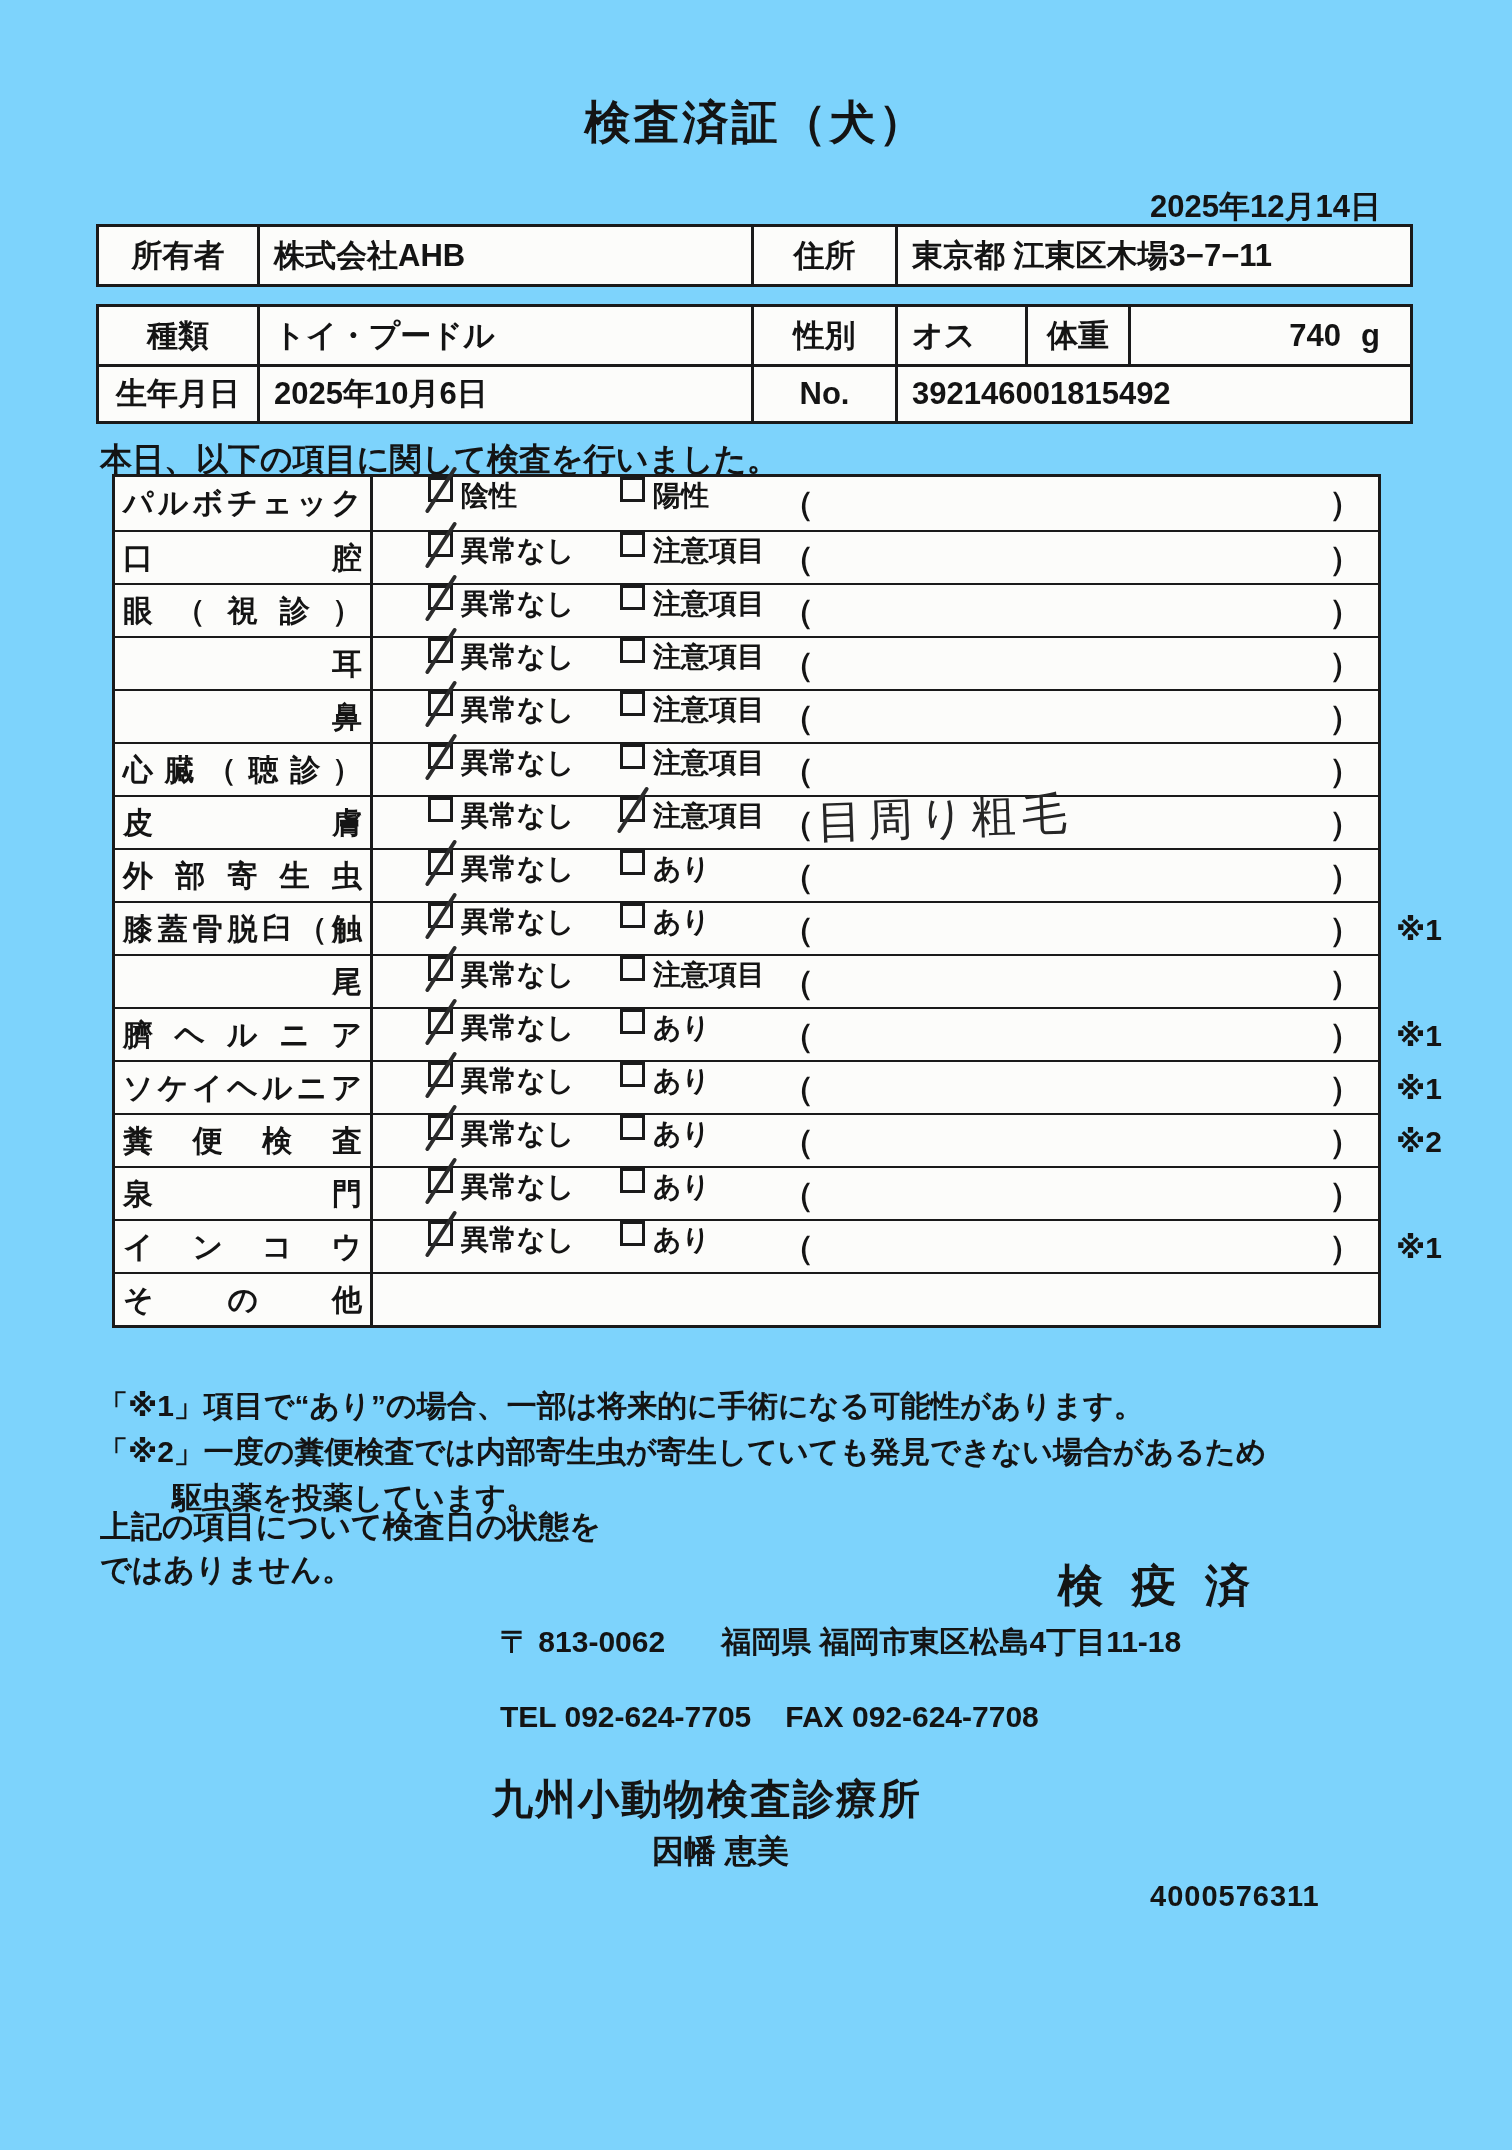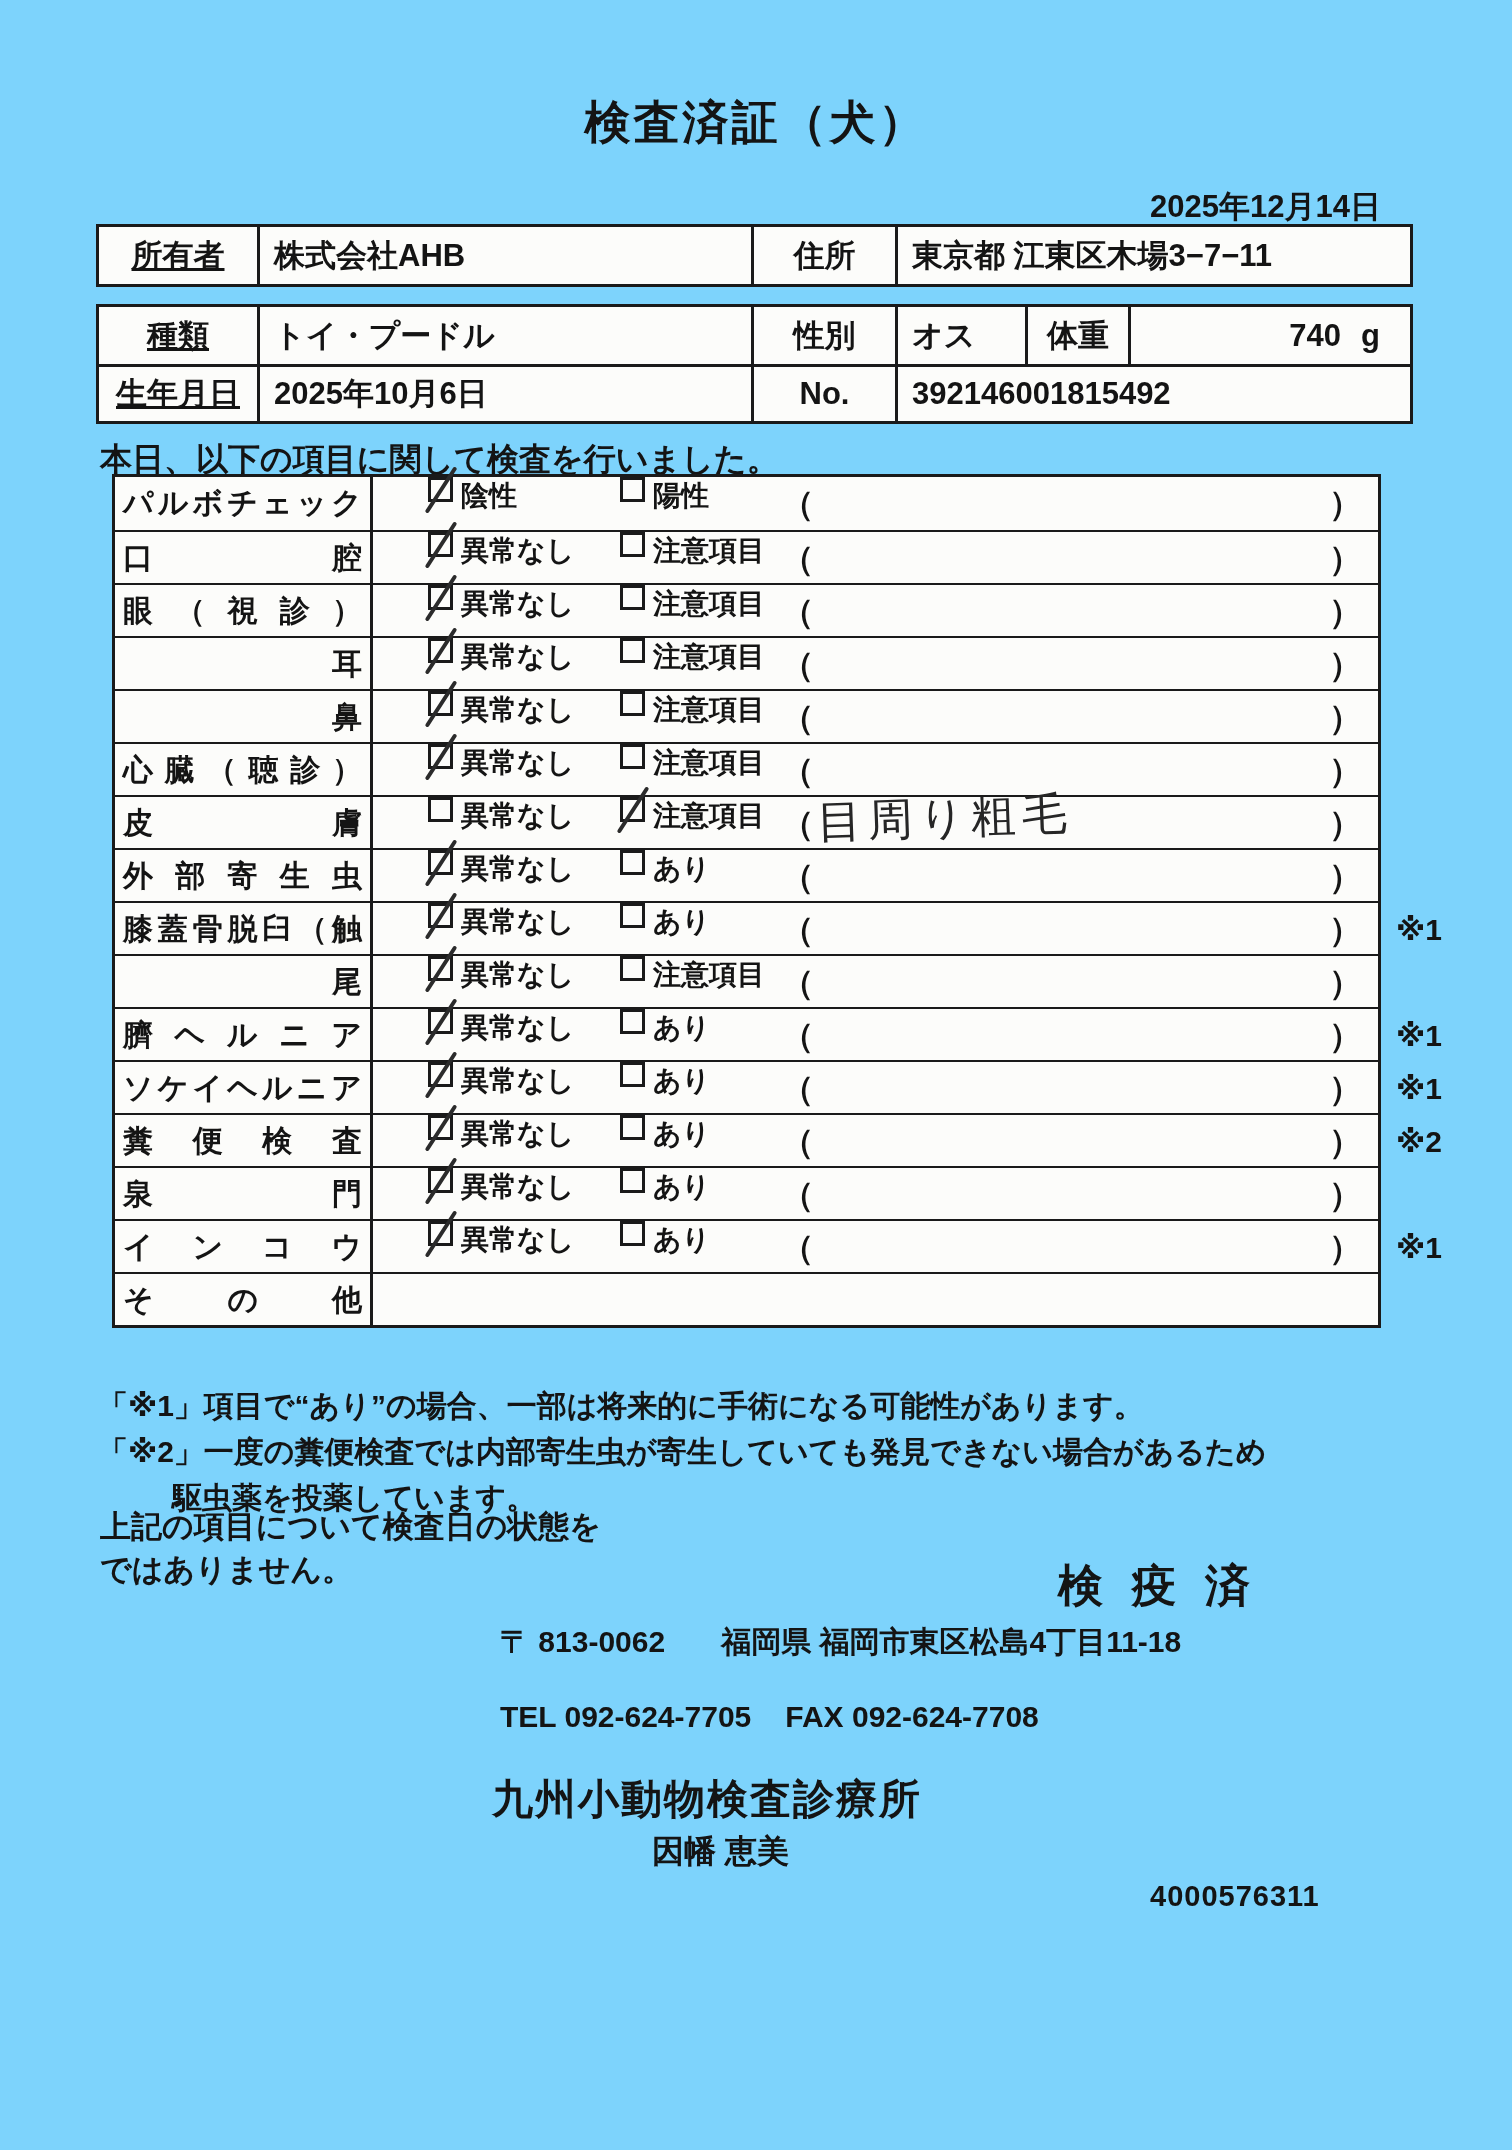--- a/index.html
+++ b/index.html
@@ -21,21 +21,21 @@
   
   .htable { left:96px; width:1317px; border:3px solid #1a1a1a; background:#fcfcfa; }
   .owner-table { top:224px; }
   .dog-table { top:304px; }
   .hrow { display:grid; height:57px; }
   .hrow + .hrow { border-top:3px solid #1a1a1a; }
   .row-owner, .row-birth { grid-template-columns:158px 494px 144px 1fr; }
   .row-breed { grid-template-columns:158px 494px 144px 130px 103px 1fr; }
   .cell { display:flex; align-items:center; font-size:31px; padding:0 14px;
           border-left:3px solid #1a1a1a; white-space:nowrap; overflow:hidden; }
-  .cell:first-child { border-left:none;text-decoration:underline; }
+  .cell:first-child { border-left:none; }
   .cell.label { justify-content:center; padding:0 4px; }
   .cell.weight-val { justify-content:flex-end; gap:20px; padding-right:30px; }
 
   .intro { top:438px; left:100px; font-size:32px; }
 
   
   .itable { top:474px; left:96px; width:1269px; border:3px solid #1a1a1a; background:#fcfcfa;margin-left:16px; }
   .irow { position:relative; display:grid; grid-template-columns:258px 1fr; height:53px; }
   .irow + .irow { border-top:2px solid #1a1a1a; }
   .iname { border-right:3px solid #1a1a1a; font-size:30px; line-height:51px;

